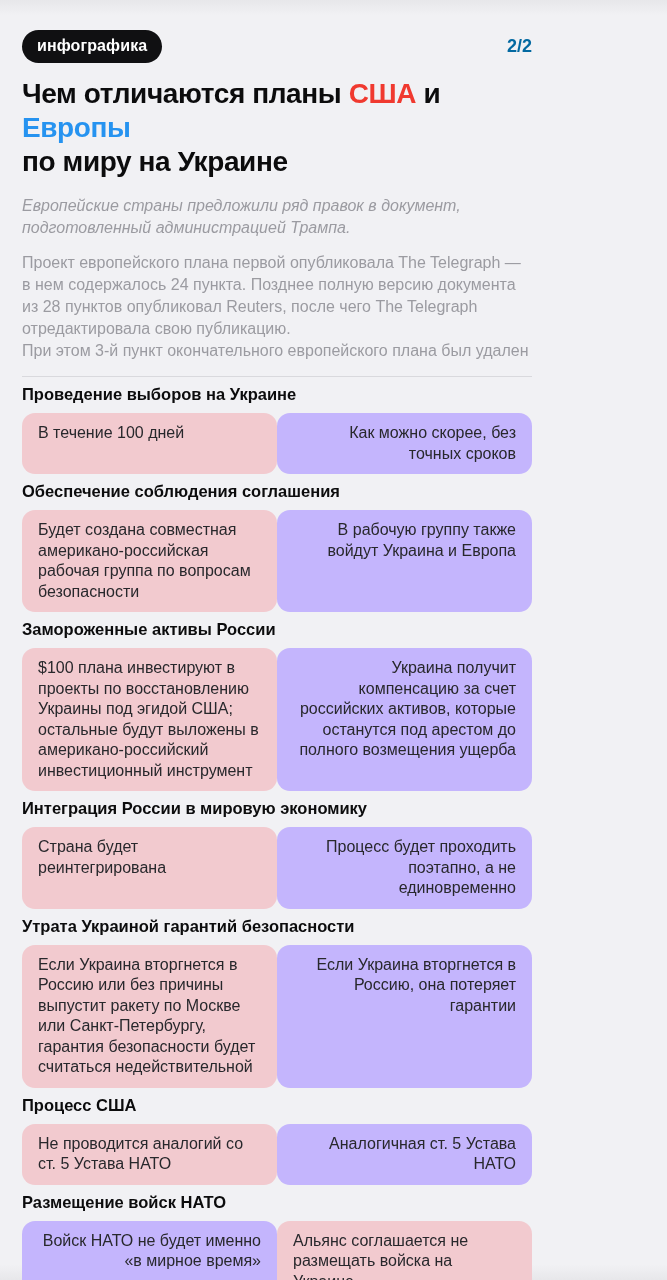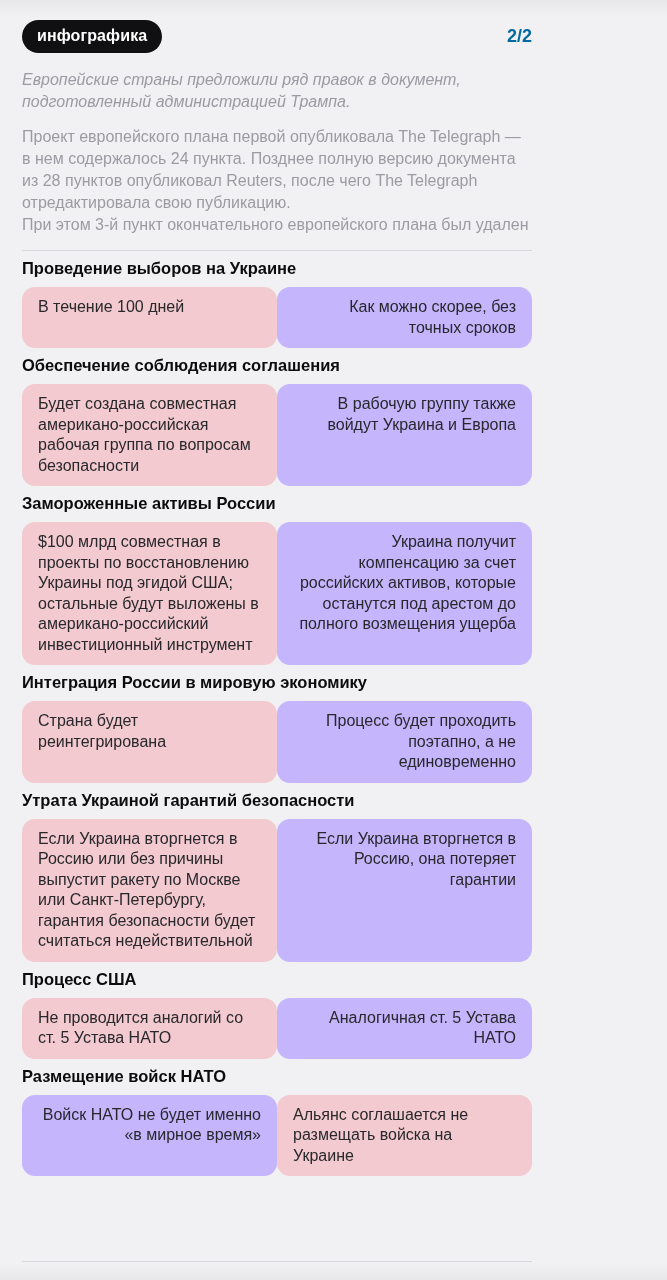--- a/index.html
+++ b/index.html
@@ -6,21 +6,21 @@
   body {
     width: 667px; height: 1280px;
     background: linear-gradient(180deg, #e7e7ea 0%, #f1f1f4 1.2%, #f1f1f4 98.8%, #e7e7ea 100%);
     font-family: "Liberation Sans", "DejaVu Sans", sans-serif;
     color: #141416;
     overflow: hidden;
   }
   .page {
     box-sizing: border-box;
     width: 554px; height: 1280px;
-    padding: 20px 22px 18px;
+    padding: 30px 22px 18px;
     display: flex; flex-direction: column;
   }
   .header-row {
     display: flex; justify-content: space-between; align-items: center;
   }
   .badge {
     background: #101012; color: #ffffff;
     font-size: 16px; font-weight: 700;
     padding: 7px 15px 8px; border-radius: 20px;
     letter-spacing: 0.1px;
@@ -64,20 +64,24 @@
 </head>
 <body>
 
 <div class="page">
 
   <div class="header-row">
     <span class="badge">инфографика</span>
     <span class="page-num">2/2</span>
   </div>
 
+  <h1 class="title">
+    <span class="t-line"><span>Чем отличаются планы </span><span class="accent-red">США</span><span> и </span><span class="accent-blue">Европы</span></span>
+    <span class="t-line">по миру на Украине</span>
+  </h1>
 
   <div class="intro">
     <p class="p1">Европейские страны предложили ряд правок в документ, подготовленный администрацией Трампа.</p>
     <p class="p2">Проект европейского плана первой опубликовала The Telegraph — в нем содержалось 24 пункта. Позднее полную версию документа из 28 пунктов опубликовал Reuters, после чего The Telegraph отредактировала свою публикацию.</p>
     <p class="p3">При этом 3-й пункт окончательного европейского плана был удален</p>
   </div>
 
   <hr class="divider">
 
   <div class="section">
@@ -92,21 +96,21 @@
     <h2>Обеспечение соблюдения соглашения</h2>
     <div class="compare-row">
       <div class="plan-box us">Будет создана совместная американо-российская рабочая группа по вопросам безопасности</div>
       <div class="plan-box eu">В рабочую группу также войдут Украина и Европа</div>
     </div>
   </div>
 
   <div class="section">
     <h2>Замороженные активы России</h2>
     <div class="compare-row">
-      <div class="plan-box us">$100 млрд совместная в проекты по восстановлению Украины под эгидой США; остальные будут выложены в американо-российский инвестиционный инструмент</div>
+      <div class="plan-box us">$100 плана инвестируют в проекты по восстановлению Украины под эгидой США; остальные будут выложены в американо-российский инвестиционный инструмент</div>
       <div class="plan-box eu">Украина получит компенсацию за счет российских активов, которые останутся под арестом до полного возмещения ущерба</div>
     </div>
   </div>
 
   <div class="section">
     <h2>Интеграция России в мировую экономику</h2>
     <div class="compare-row">
       <div class="plan-box us">Страна будет реинтегрирована</div>
       <div class="plan-box eu">Процесс будет проходить поэтапно, а не единовременно</div>
     </div>

